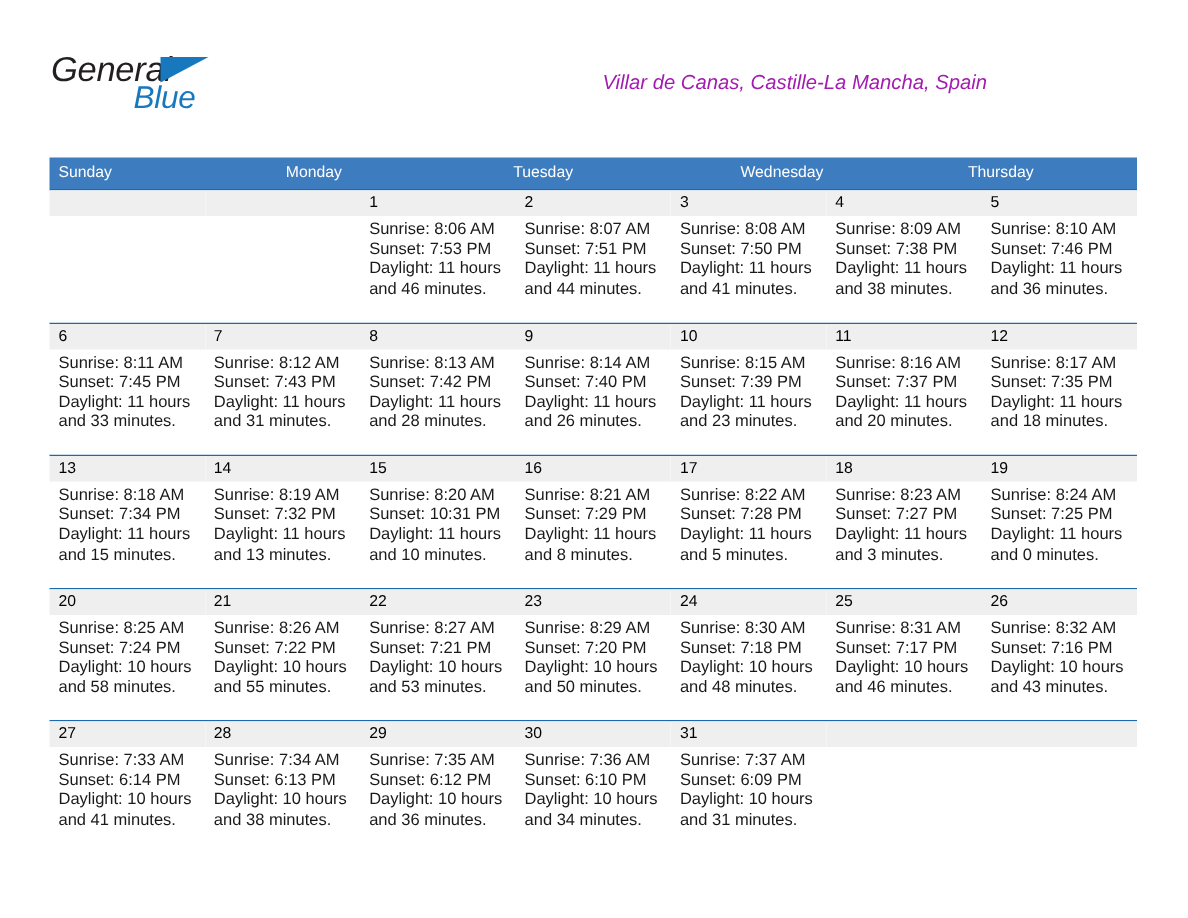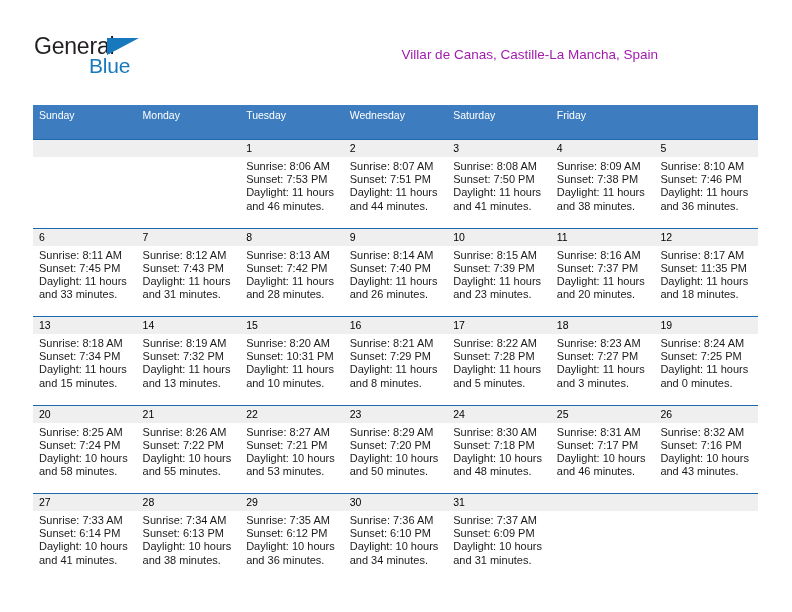--- a/index.html
+++ b/index.html
@@ -16,20 +16,21 @@
     position: relative;
   }
 
   
   .page-header {
     position: absolute;
     left: 0;
     top: 0;
     width: 692px;
     height: 100px;
+    font-style: italic;
   }
 
   .logo {
     position: absolute;
     left: 34px;
     top: 33px;
     width: 140px;
     height: 50px;
   }
   .logo-general {
@@ -85,21 +86,22 @@
   
   .calendar {
     position: absolute;
     left: 33px;
     top: 105px;
     width: 725px;
   }
   .weekday-row {
     display: flex;
     background: #3d7cbf;
-    height: 34px;
+    height: 21px;
+    gap: 48px;
   }
   .weekday-cell {
     flex: 0 0 103.57px;
     width: 103.57px;
     color: #ffffff;
     font-size: 10.5px;
     line-height: 21px;
     padding-left: 6px;
     box-sizing: border-box;
     white-space: nowrap;
@@ -157,20 +159,21 @@
   </div>
 
 </div>
 
 <div class="calendar">
   <div class="weekday-row" id="weekday-row">
       <div class="weekday-cell">Sunday</div>
       <div class="weekday-cell">Monday</div>
       <div class="weekday-cell">Tuesday</div>
       <div class="weekday-cell">Wednesday</div>
+      <div class="weekday-cell">Thursday</div>
       <div class="weekday-cell">Saturday</div>
       <div class="weekday-cell">Friday</div>
     </div>
   <div id="weeks-container">
       <div class="week-row">
         <div class="day-cell empty">
           <div class="day-number-strip"></div>
         </div>
         <div class="day-cell empty">
           <div class="day-number-strip"></div>
@@ -273,21 +276,21 @@
             <div>Sunrise: 8:16 AM</div>
             <div>Sunset: 7:37 PM</div>
             <div>Daylight: 11 hours</div>
             <div>and 20 minutes.</div>
           </div>
         </div>
         <div class="day-cell">
           <div class="day-number-strip">12</div>
           <div class="day-info">
             <div>Sunrise: 8:17 AM</div>
-            <div>Sunset: 11:35 PM</div>
+            <div>Sunset: 7:35 PM</div>
             <div>Daylight: 11 hours</div>
             <div>and 18 minutes.</div>
           </div>
         </div>
       </div>
       <div class="week-row">
         <div class="day-cell">
           <div class="day-number-strip">13</div>
           <div class="day-info">
             <div>Sunrise: 8:18 AM</div>

